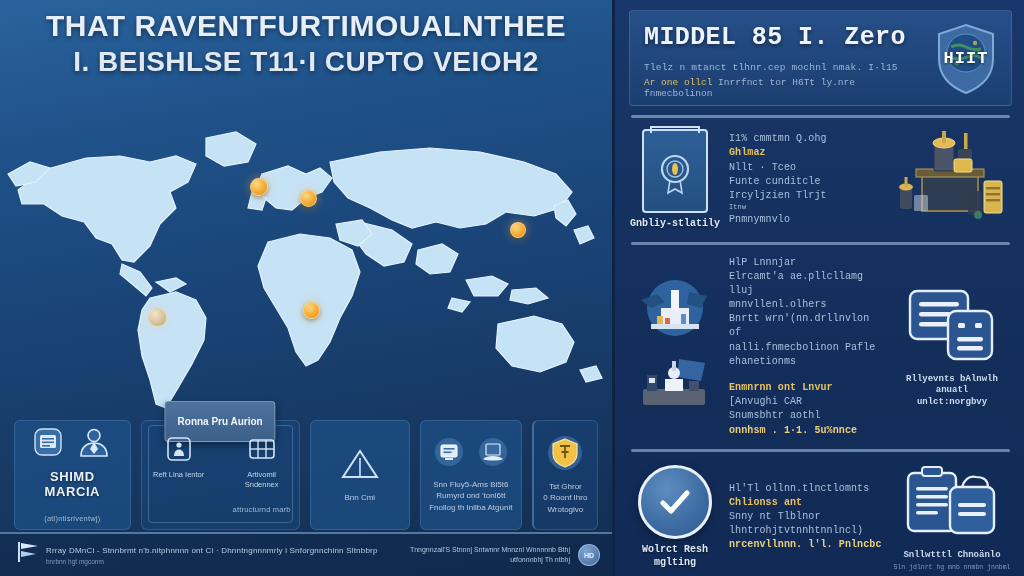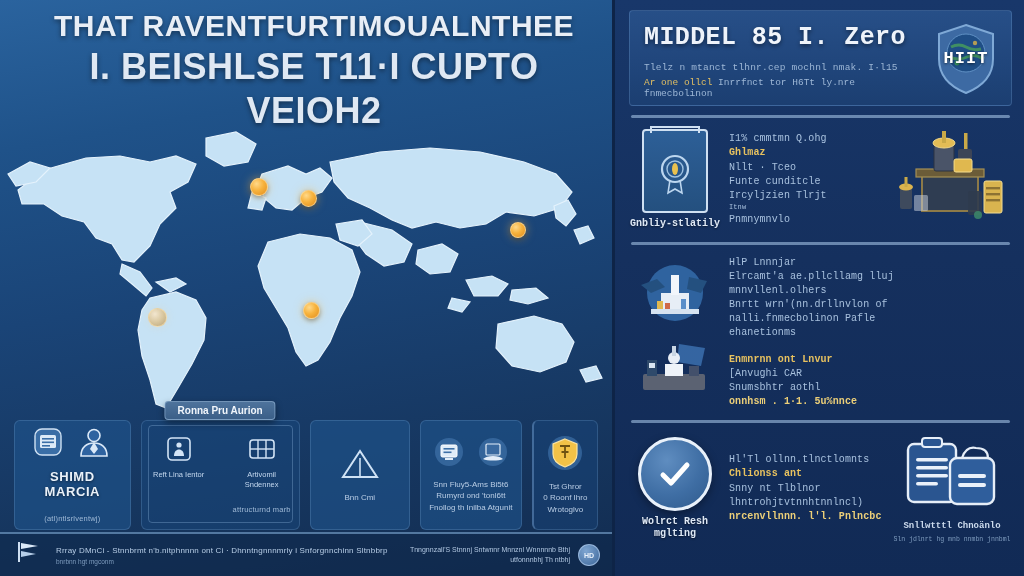--- a/index.html
+++ b/index.html
@@ -12,28 +12,28 @@
   .poster { position: relative; width: 1024px; height: 576px; display: flex; }
 
   
   .left-panel {
     position: relative;
     width: 612px; height: 576px;
     background: linear-gradient(170deg, #2a639e 0%, #1f5289 22%, #1a4477 48%, #16365f 78%, #122c50 100%);
     overflow: hidden;
   }
   .hero-title {
-    position: absolute; top: 8px; left: 8px; width: 612px;
+    position: absolute; top: 8px; left: 0; width: 612px;
     text-align: center; padding: 0 24px;
     color: #e8eef6;
     font-size: 30px; font-weight: bold;
     letter-spacing: 0.5px; line-height: 1.22;
     text-shadow: 0 2px 5px rgba(0,0,0,.45);
   }
-  .hero-title .l2 { display:block; font-size: 36px; color: #dfe8f3; }
+  .hero-title .l2 { display:block; font-size: 28px; color: #dfe8f3; }
 
   
   .map-wrap { position: absolute; top: 112px; left: 0; width: 612px; height: 300px; }
   .map-wrap svg { width: 100%; height: 100%; display: block; }
   .marker {
     position: absolute; border-radius: 50%;
     background: radial-gradient(circle at 35% 30%, #ffd98a 0%, #f7b23c 45%, #e08c1e 100%);
     box-shadow: 0 0 10px rgba(255,190,80,.55), 0 2px 4px rgba(0,0,0,.35);
     border: 1px solid rgba(255,226,170,.6);
   }
@@ -62,35 +62,35 @@
   .lp-card.c4 { width: 84px; border-left: 2px solid rgba(150,195,240,.35); background: rgba(24,72,126,.45); }
   .lp-icons { display: flex; gap: 14px; align-items: center; justify-content: center; margin-bottom: 8px; }
   .lp-title { color: #eaf1f9; font-size: 13px; font-weight: bold; letter-spacing: .6px; text-align:center;
               text-shadow: 0 1px 3px rgba(0,0,0,.5); }
   .lp-sub { color: #9fb9d6; font-size: 7.5px; text-align: center; margin-top: 15px; letter-spacing:.2px; }
   .lp-line { color: #b9cde5; font-size: 8px; text-align:center; line-height: 1.45; }
   .tooltip {
     position: absolute; top: -20px; left: 50%; transform: translateX(-50%);
     background: linear-gradient(180deg, #4e739c 0%, #3b5f88 100%);
     border: 1px solid rgba(180,210,240,.45);
-    border-radius: 4px; padding: 3px 12px;
+    border-radius: 4px; padding: 14px 12px;
     color: #f0f5fb; font-size: 10px; font-weight: bold; white-space: nowrap;
     box-shadow: 0 3px 7px rgba(0,0,0,.4);
   }
   .inner-box { position:absolute; inset: 4px 6px 6px 6px; border:1px solid rgba(160,200,240,.3); border-radius:4px; }
   .sub-cols { display:flex; gap: 21px; align-items:flex-start; justify-content:center; position:relative; z-index:2; }
   .sub-col { display:flex; flex-direction:column; align-items:center; width: 62px; }
   .sub-col .lbl { color:#c3d7ee; font-size:7.5px; text-align:center; margin-top:4px; line-height:1.3; }
 
   
   .lp-footer {
     position: absolute; left: 0; bottom: 0; width: 612px; height: 44px;
     border-top: 2px solid rgba(150,195,240,.5);
     background: rgba(14,40,74,.55);
-    display: flex; align-items: center; padding: 8px 12px; gap: 10px;
+    display: flex; align-items: center; padding: 8px 12px; gap: 0;
   }
   .foot-logo { width: 34px; height: 30px; flex: none; display:flex; flex-direction:column; align-items:center; }
   .foot-text { flex: 1; }
   .foot-l1 { color: #b7cde6; font-size: 8px; letter-spacing:.2px; }
   .foot-l2 { color: #7d9bbd; font-size: 6.5px; margin-top: 3px; }
   .foot-right { text-align: right; }
   .foot-r1 { color: #b0c6e0; font-size: 7px; line-height:1.5; }
   .foot-badge {
     width: 22px; height: 22px; border-radius: 50%;
     background: radial-gradient(circle at 35% 30%, #7fa6d2, #3c6699);
@@ -470,20 +470,37 @@
           <div class="tline">nalli.fnmecbolinon Pafle</div>
           <div class="tline">ehanetionms</div>
         </div>
         <div class="tblock">
           <div class="tline gold">Enmnrnn ont Lnvur</div>
           <div class="tline">[Anvughi CAR</div>
           <div class="tline">Snumsbhtr aothl</div>
           <div class="tline goldhl">onnhsm . 1·1. 5u%nnce</div>
         </div>
       </div>
+      <div class="col-art">
+        <span>
+          <svg width="92" height="78" viewBox="0 0 92 78">
+            <rect x="4" y="6" width="58" height="48" rx="7" fill="#2a5590" stroke="#e6eef8" stroke-width="2.4"></rect>
+            <rect x="13" y="17" width="40" height="4.4" rx="2.2" fill="#eaf1fa"></rect>
+            <rect x="13" y="27" width="40" height="4.4" rx="2.2" fill="#eaf1fa"></rect>
+            <rect x="13" y="37" width="40" height="4.4" rx="2.2" fill="#eaf1fa"></rect>
+            <rect x="42" y="26" width="44" height="48" rx="8" fill="#2a5590" stroke="#e6eef8" stroke-width="2.4"></rect>
+            <rect x="52" y="38" width="7" height="5" rx="1.5" fill="#eaf1fa"></rect>
+            <rect x="69" y="38" width="7" height="5" rx="1.5" fill="#eaf1fa"></rect>
+            <rect x="51" y="52" width="26" height="4.4" rx="2.2" fill="#eaf1fa"></rect>
+            <rect x="51" y="61" width="26" height="4.4" rx="2.2" fill="#eaf1fa"></rect>
+          </svg>
+        </span>
+        <div class="art-cap" style="white-space:pre-line;">Rllyevnts bAlnwlh anuatl
+unlct:norgbvy</div>
+      </div>
     </div>
 
     <div class="rp-divider"></div>
 
     <div class="rp-row">
       <div class="col-icon">
         <div class="checkcircle">
           <svg width="44" height="44" viewBox="0 0 44 44">
             <path d="M10,23 L18,31 L34,13" fill="none" stroke="#ffffff" stroke-width="5" stroke-linecap="round" stroke-linejoin="round"></path>
           </svg>

